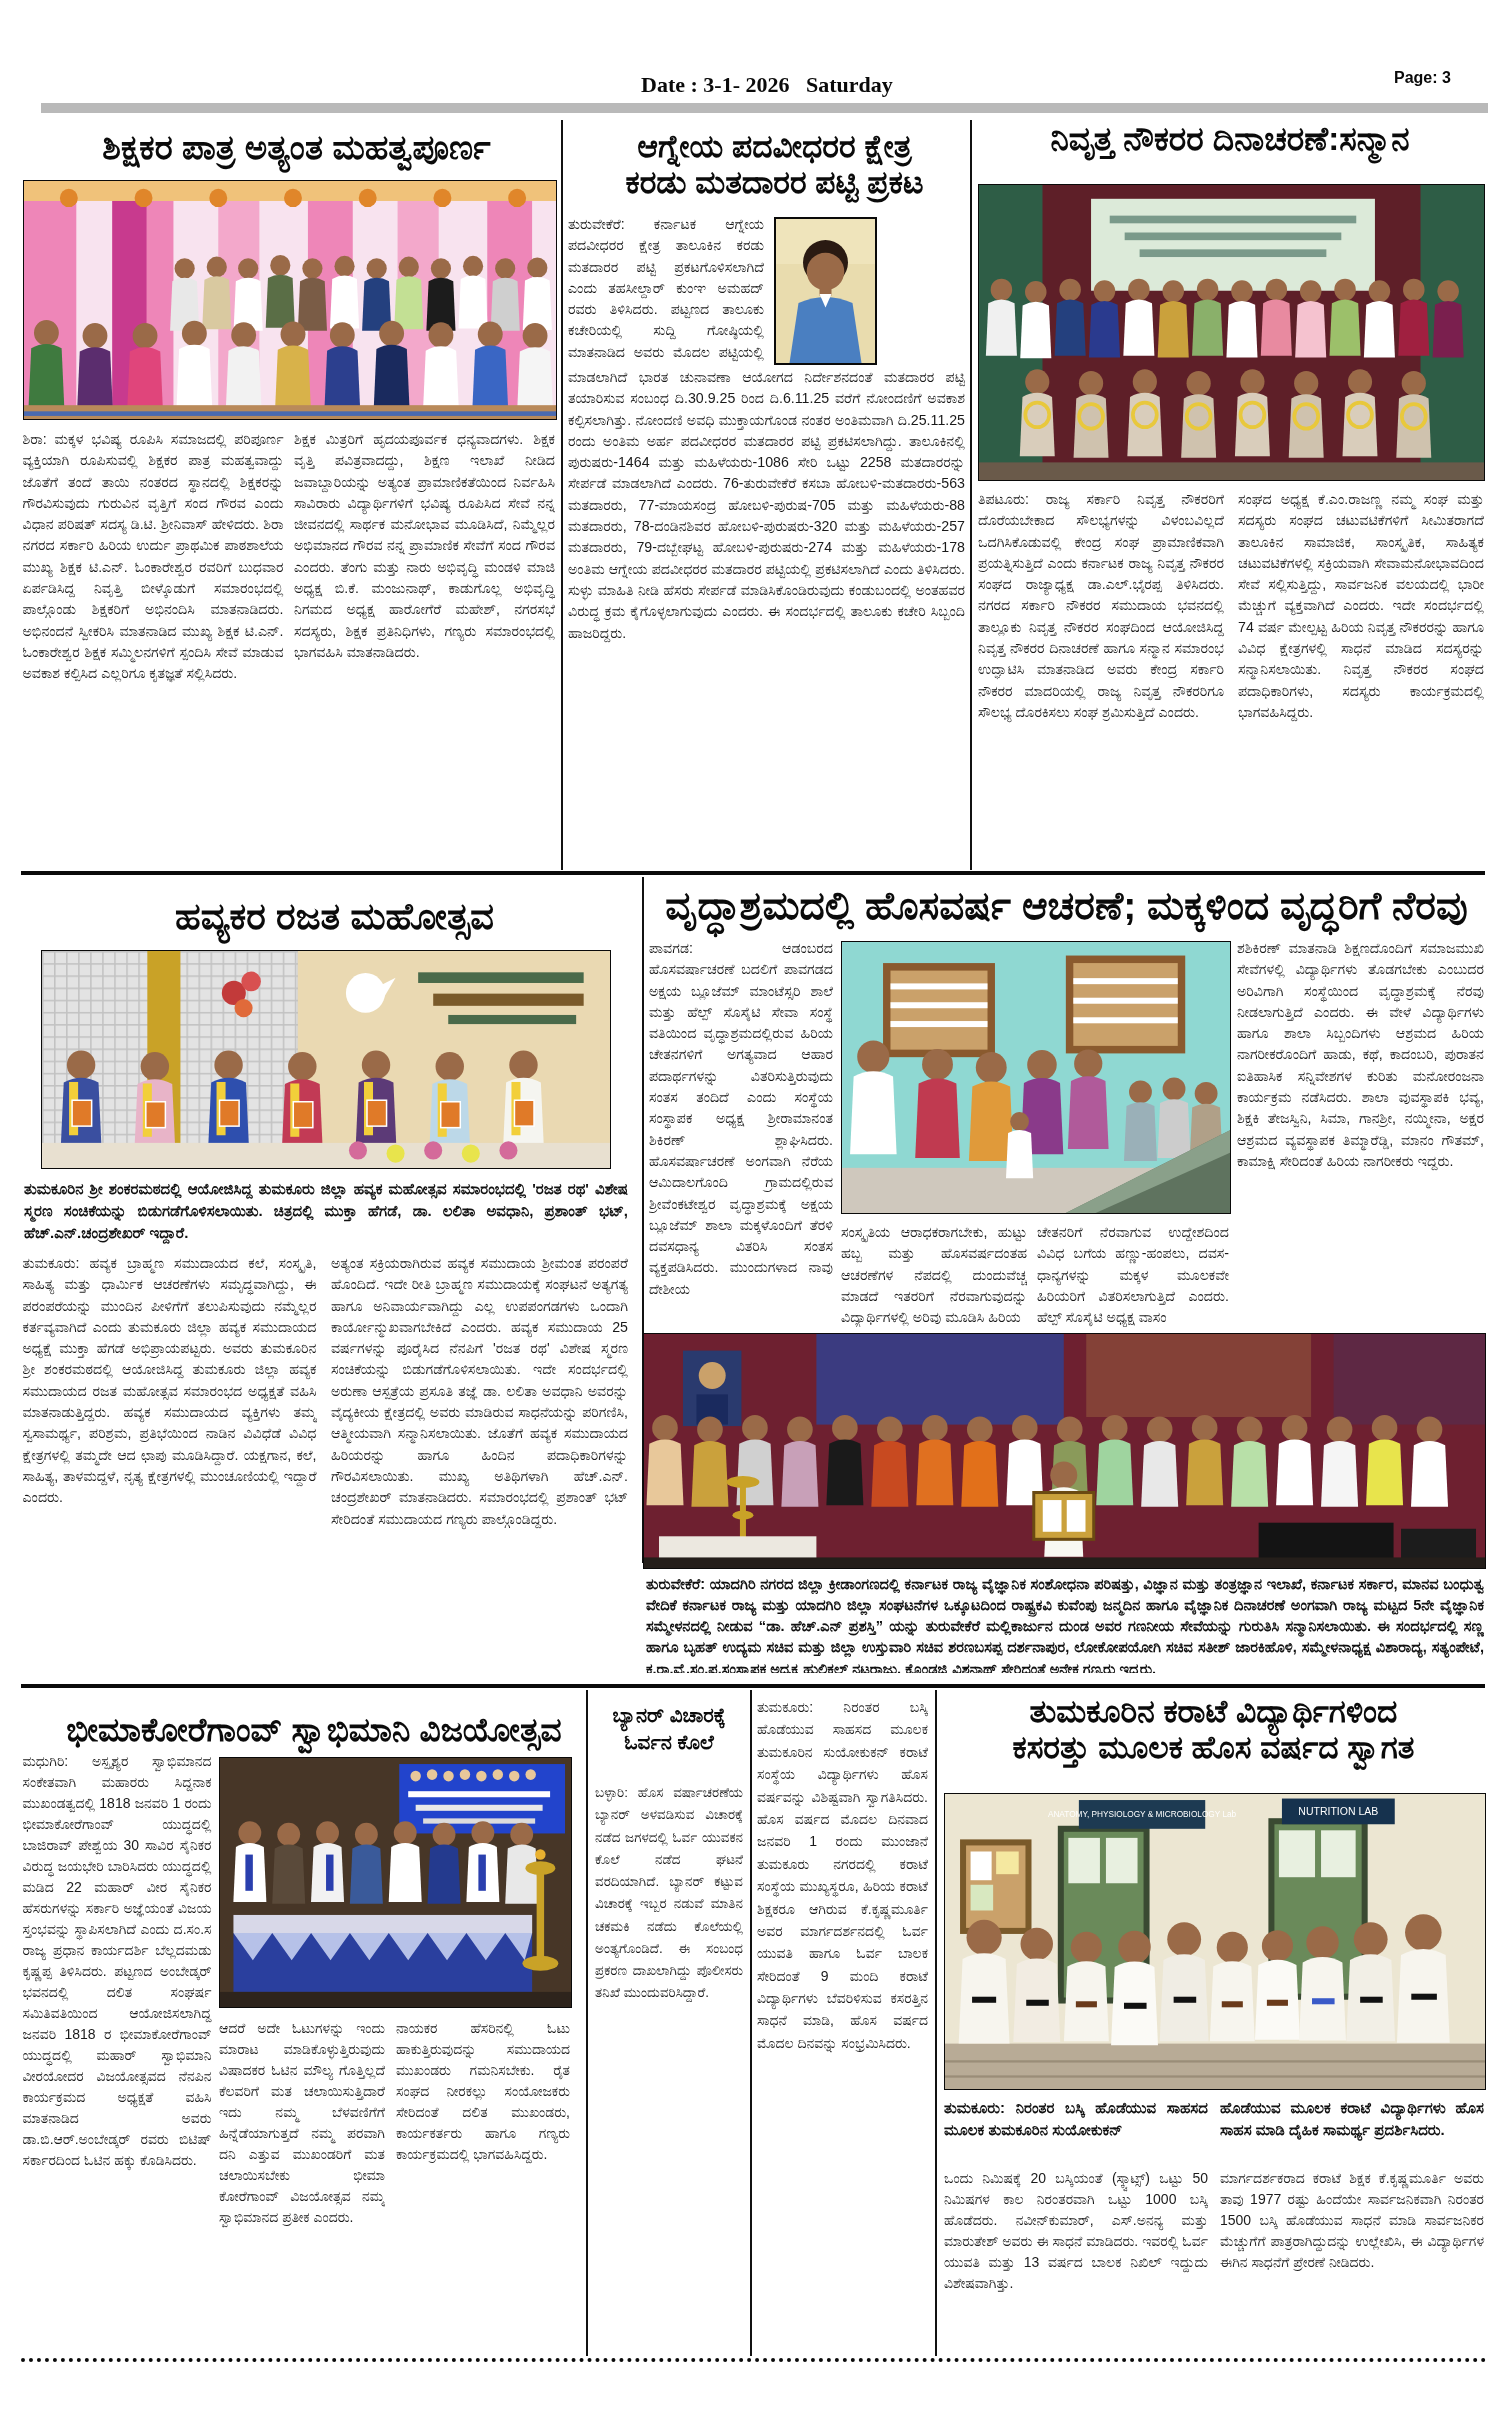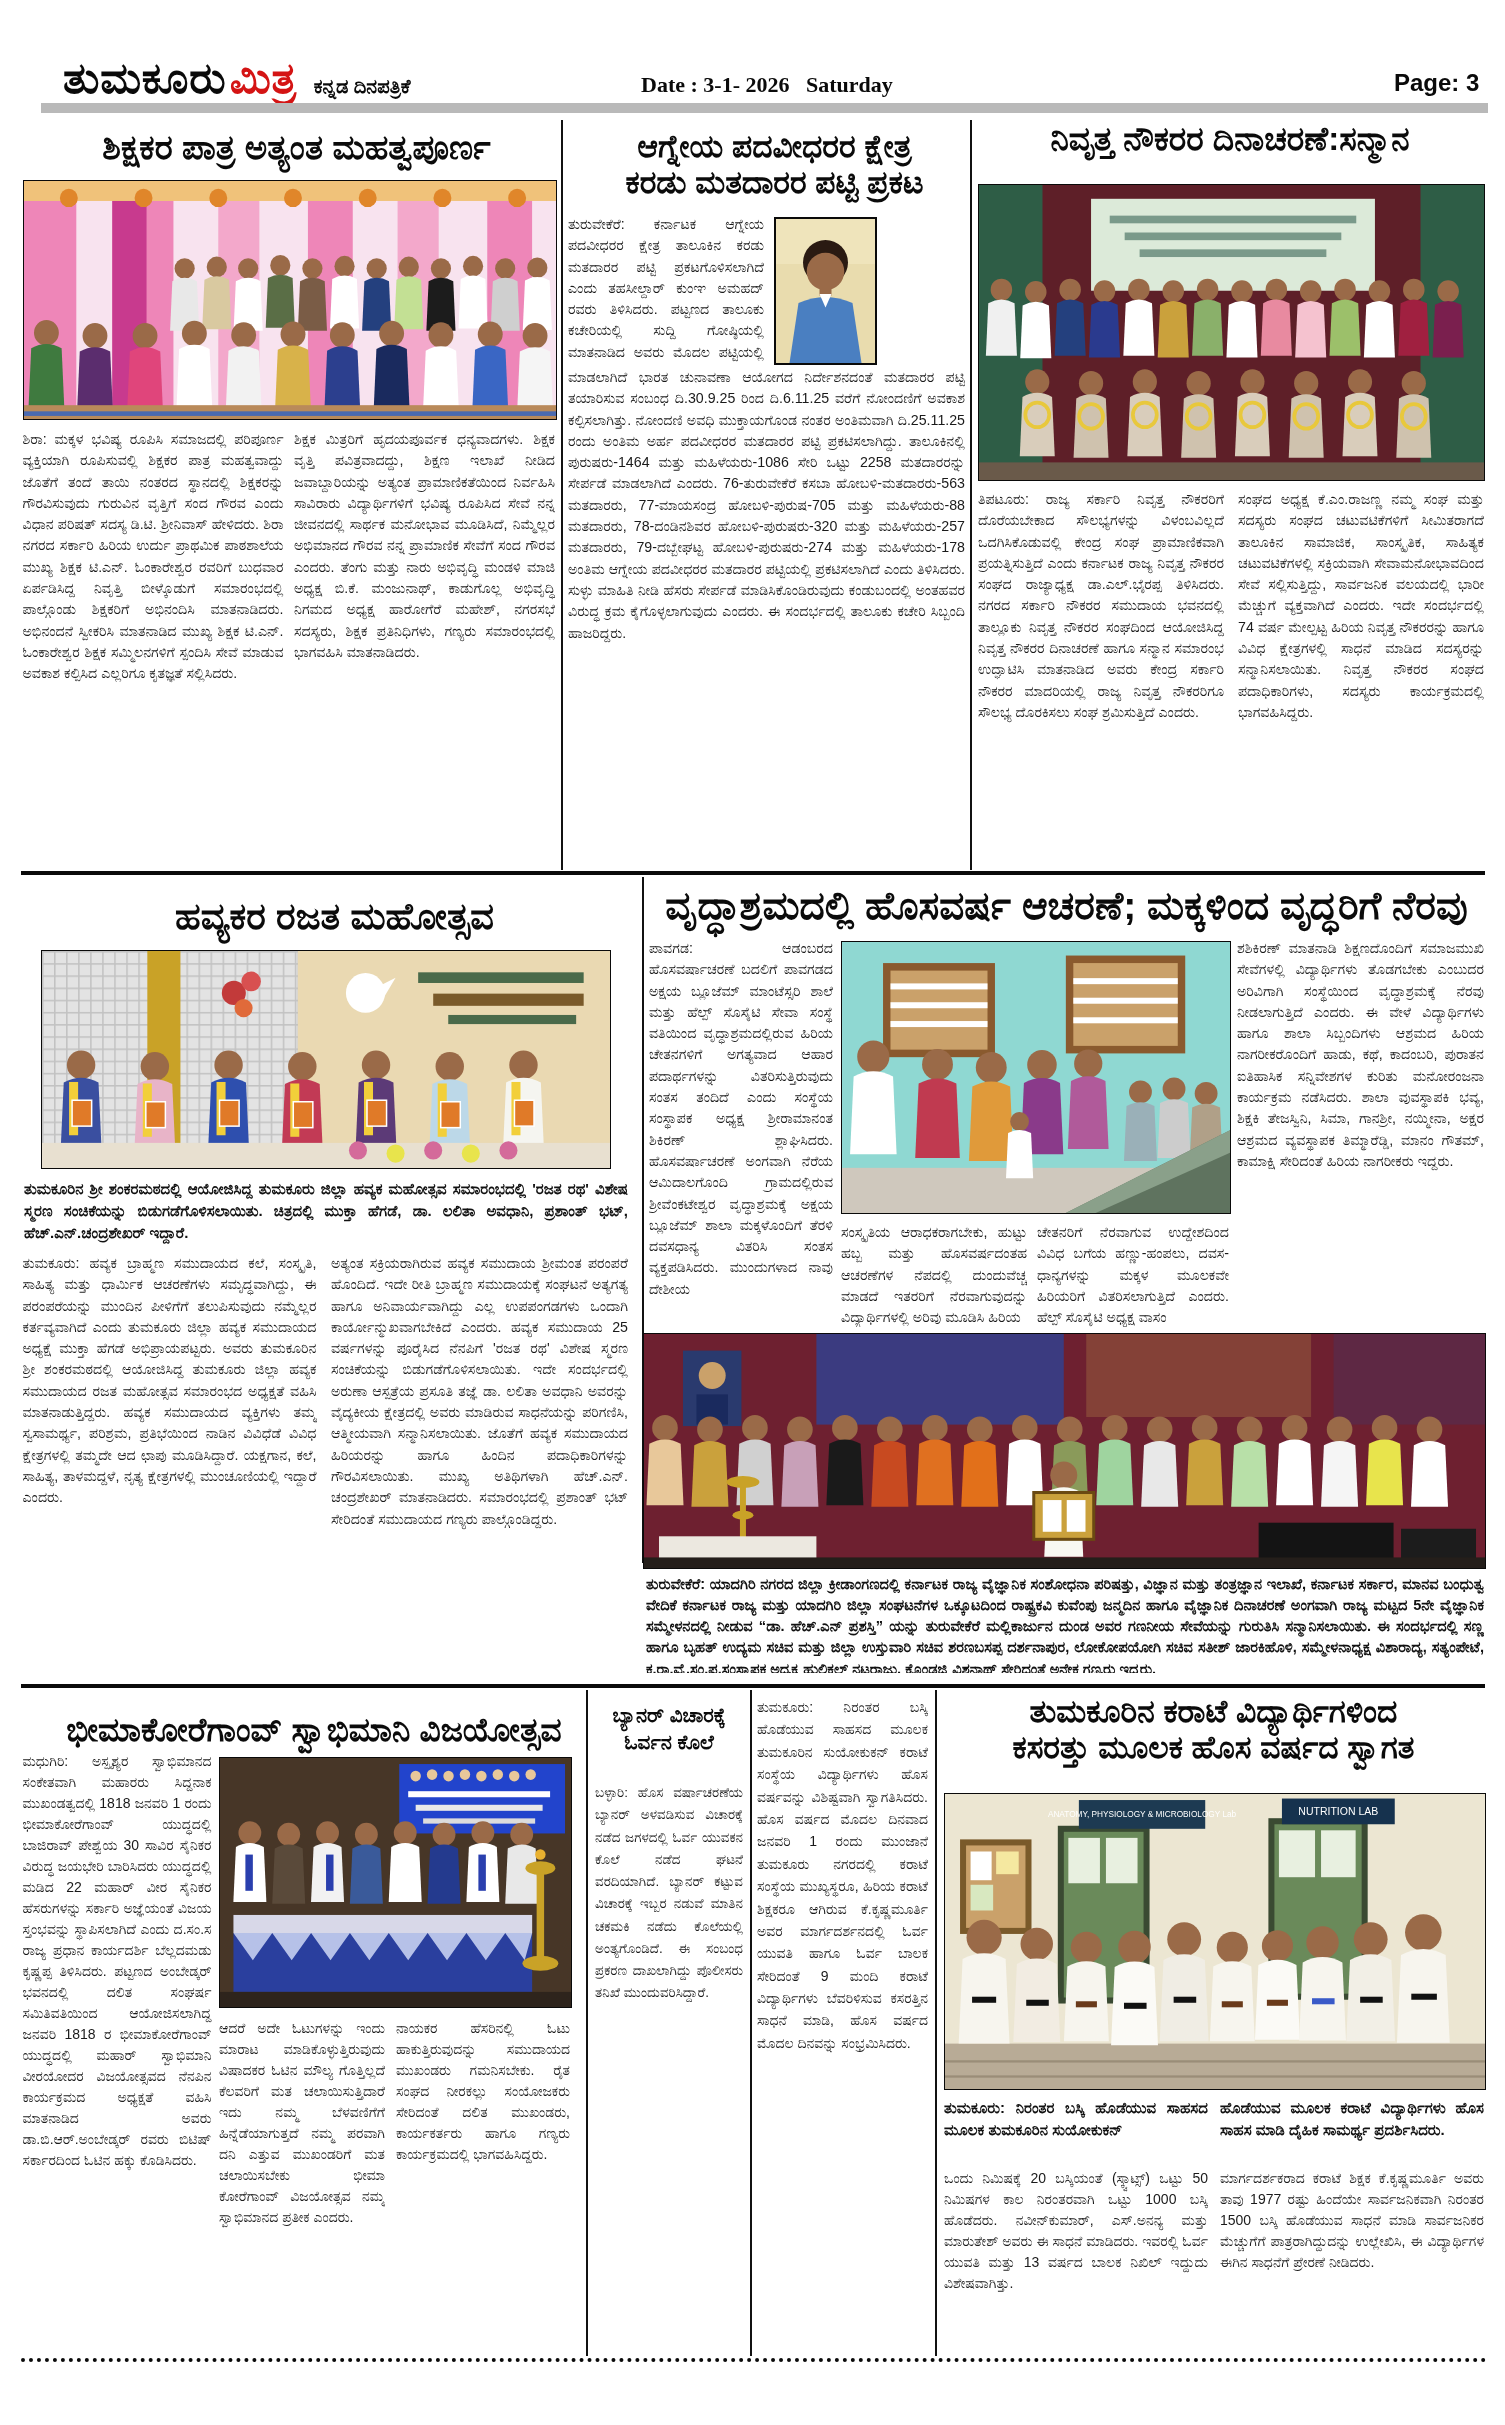--- a/index.html
+++ b/index.html
@@ -11,32 +11,27 @@
   .cap{position:absolute;font-weight:700;font-size:15px;line-height:1.45;text-align:justify;overflow:hidden;color:#111;}
   .vr{position:absolute;width:1.5px;background:#111;}
   .hr{position:absolute;height:3.7px;background:#0a0a0a;}
   .ph{position:absolute;border:1.5px solid #0a0a0a;background:#a3a3a3;overflow:hidden;}
   .ph svg{display:block;width:100%;height:100%;}
   .dotted{position:absolute;border-top:4.5px dotted #0a0a0a;height:0;}
   .mast-black{font-weight:800;font-size:43px;color:#0a0a0a;letter-spacing:0.7px;}
   .mast-red{font-weight:800;font-size:43px;color:#d41414;letter-spacing:0.7px;}
   .mast-sub{font-weight:700;font-size:19.5px;color:#0a0a0a;margin-left:13.5px;}
   .hdr-date{font-family:"Liberation Serif",serif;font-weight:700;font-size:22px;color:#0a0a0a;}
-  .hdr-page{font-family:"Liberation Sans",sans-serif;font-weight:800;font-size:24px;color:#0a0a0a;}
+  .hdr-page{font-family:"Liberation Sans",sans-serif;font-weight:800;font-size:16px;color:#0a0a0a;}
 </style>
 </head>
 <body>
 
 <div class="page">
 
-  <div style="position:absolute;left:63px;top:54px;white-space:nowrap;">
-    <span class="mast-black">ತುಮಕೂರು</span>
-    <span class="mast-red">ಮಿತ್ರ</span>
-    <span class="mast-sub">ಕನ್ನಡ ದಿನಪತ್ರಿಕೆ</span>
-  </div>
   <div class="hdr-date" style="position:absolute;left:641px;top:72px;">
     <span>Date : 3-1- 2026</span>&nbsp;&nbsp;&nbsp;<span>Saturday</span>
   </div>
   <div class="hdr-page" style="position:absolute;left:1394px;top:69px;">Page: 3</div>
   <div style="position:absolute;left:41px;top:103px;width:1447px;height:9.7px;background:#b9b9b9;"></div>
 
   <section>
     <h2 class="hl" style="left:21px;top:120px;width:535px;font-size:34px;margin:8px;">ಶಿಕ್ಷಕರ ಪಾತ್ರ ಅತ್ಯಂತ ಮಹತ್ವಪೂರ್ಣ</h2>
     <div class="ph" style="left:22.5px;top:180px;width:532px;height:238px;">
       <svg viewBox="0 0 712 310" preserveAspectRatio="none">

